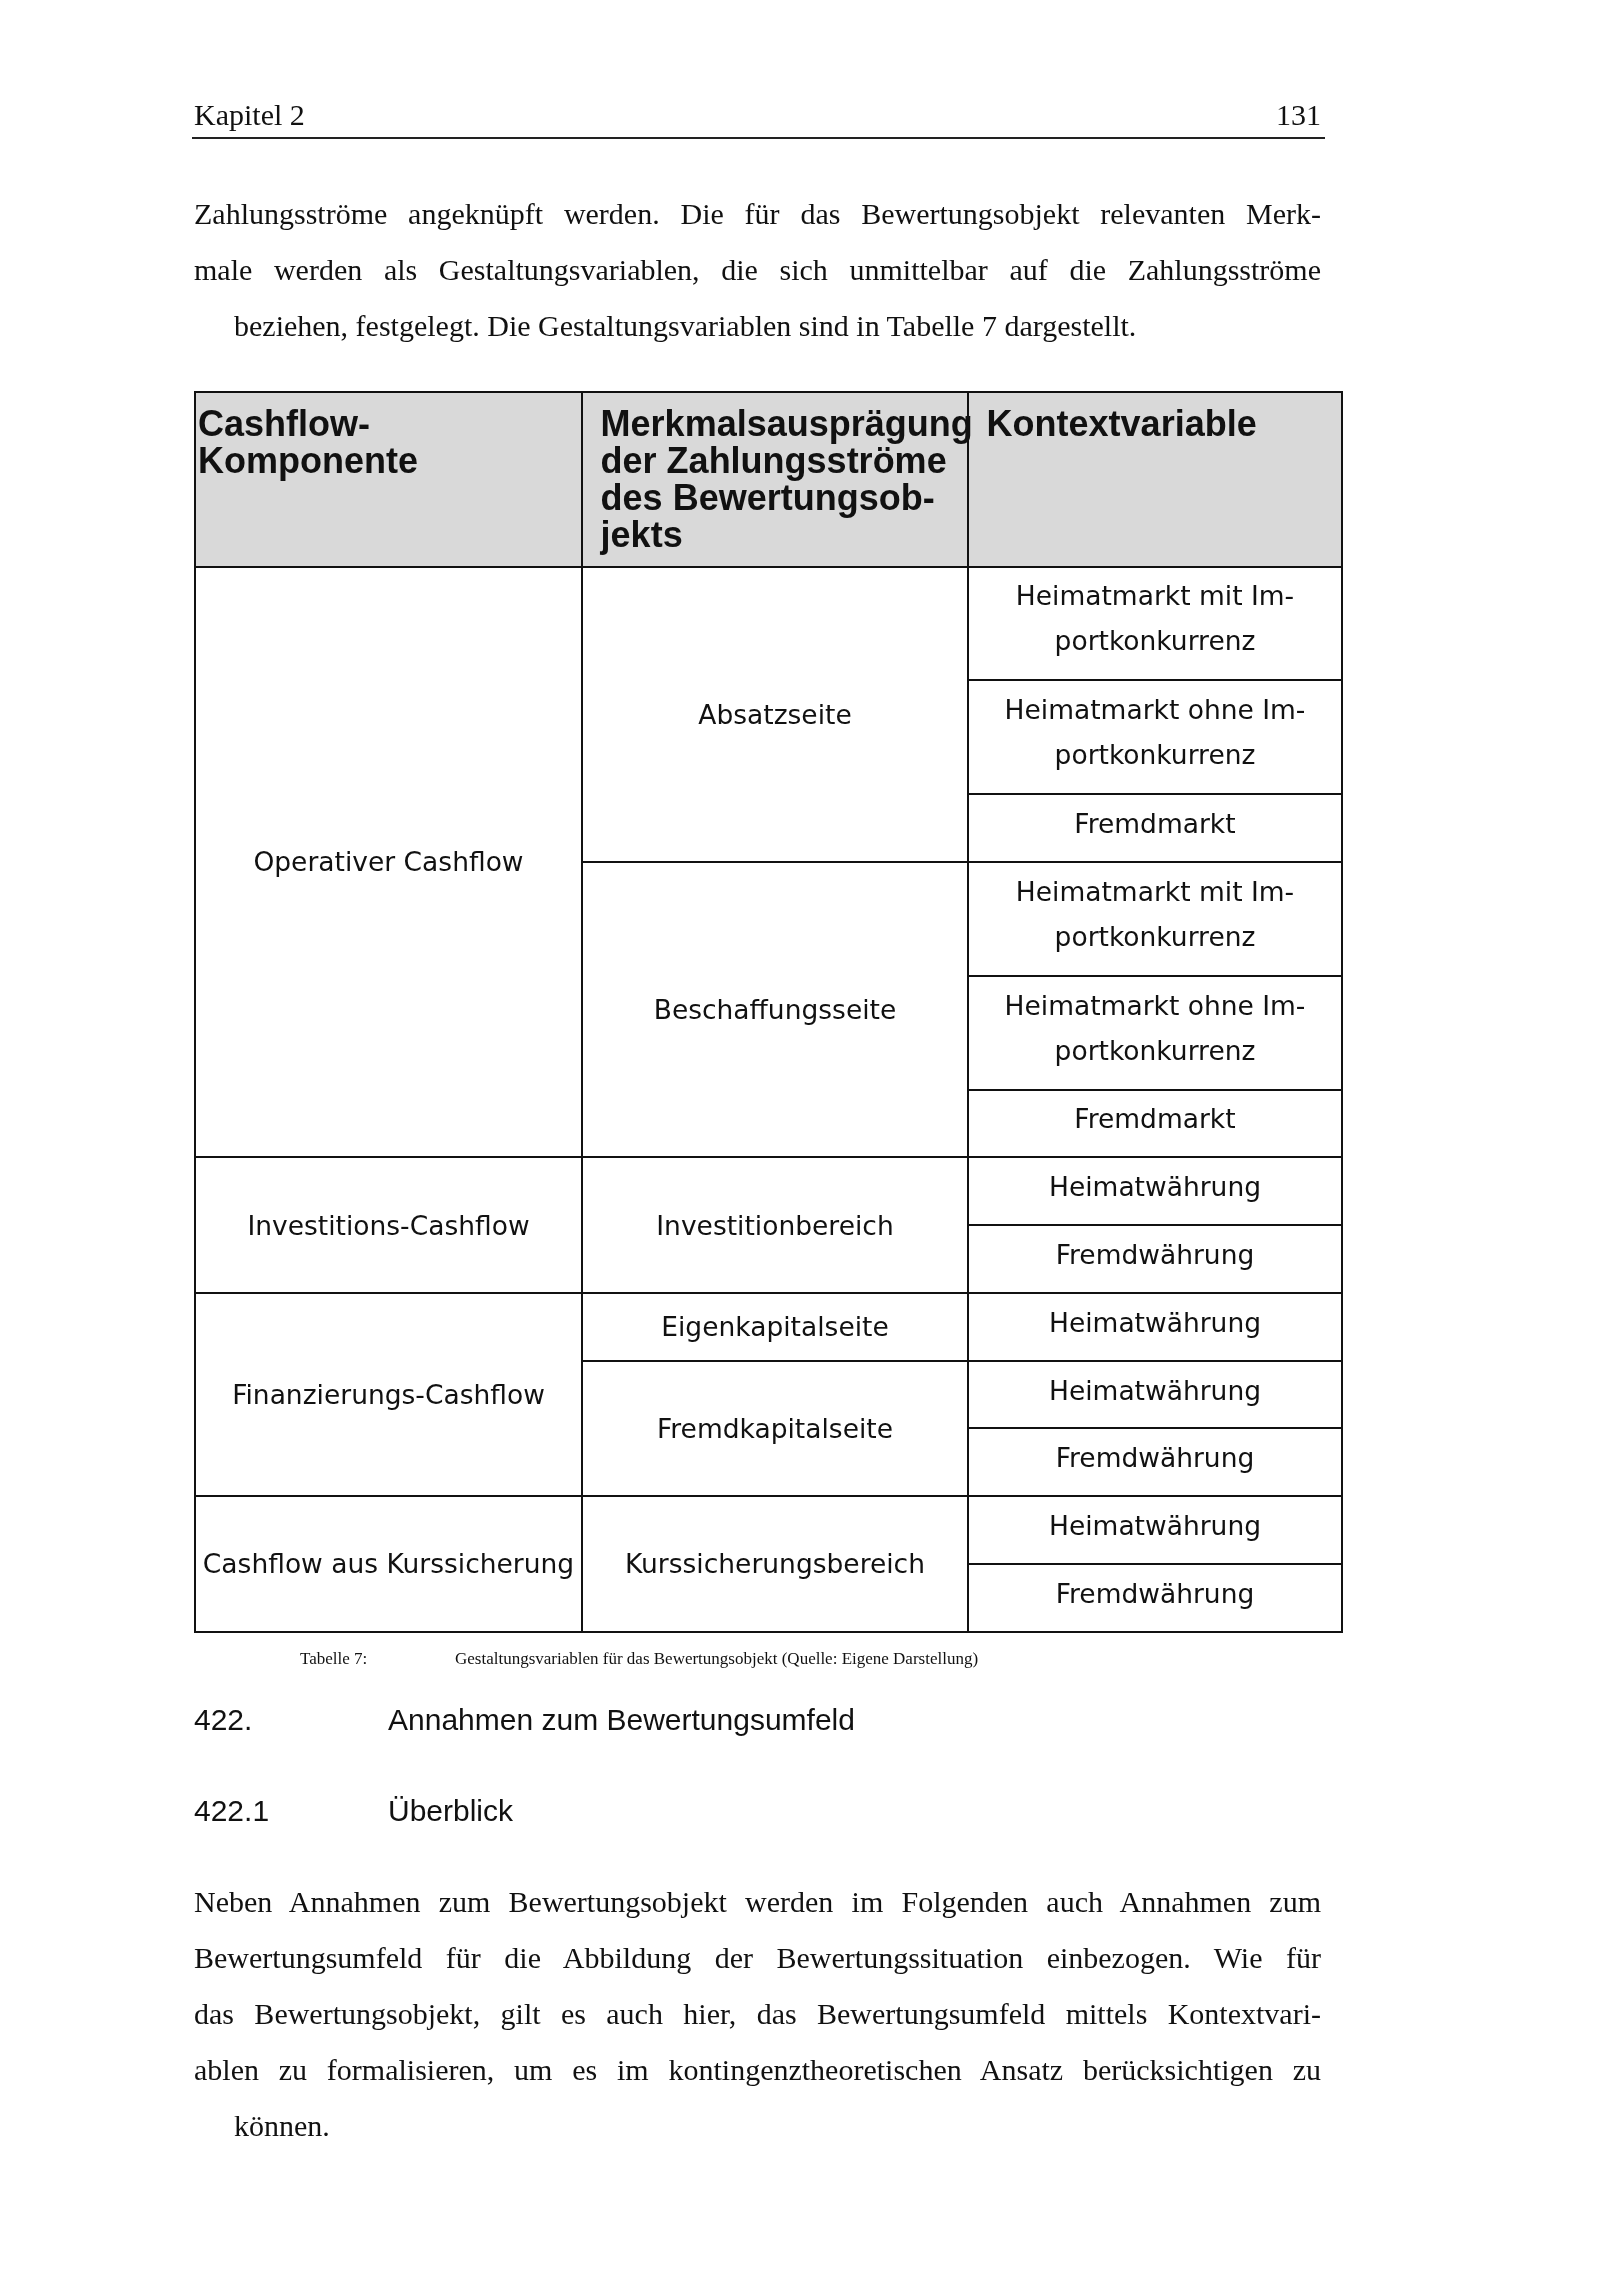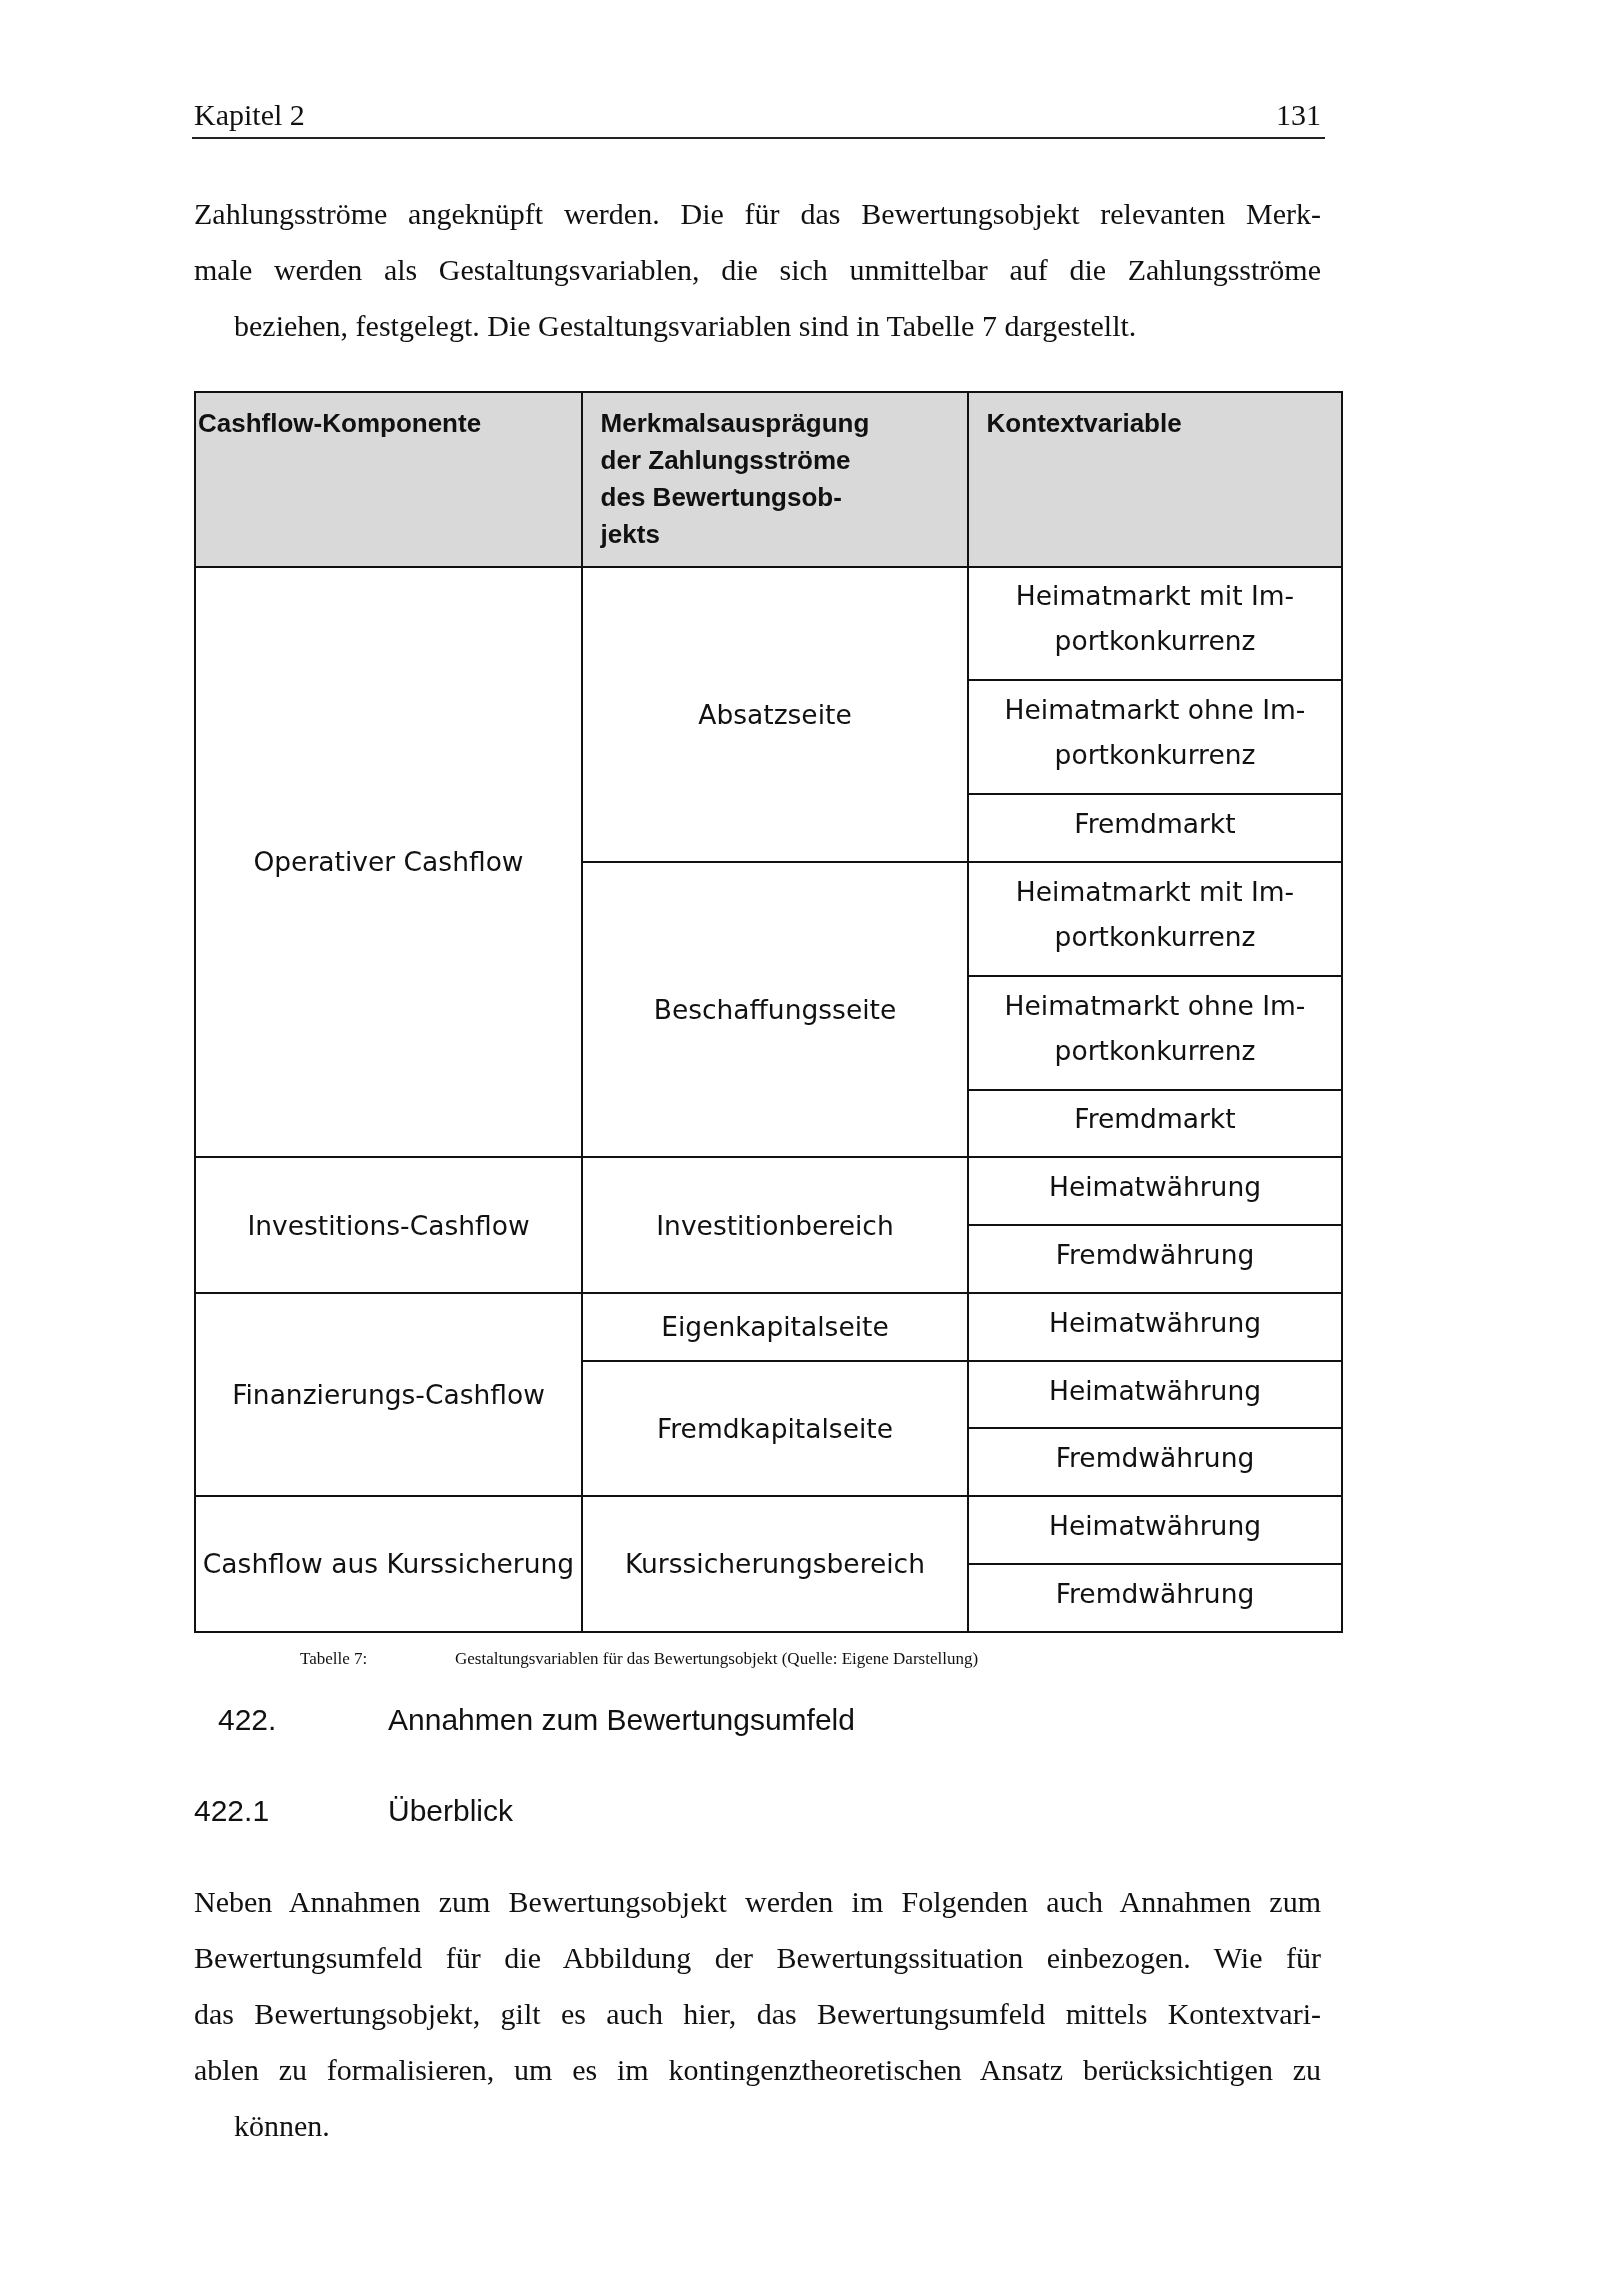--- a/index.html
+++ b/index.html
@@ -8,21 +8,21 @@
   #header { position:absolute; left:192px; top:94px; width:1133px; height:43px; border-bottom:2px solid #222; }
   #header .left { position:absolute; left:2px; top:3.9px; font-size:30px; }
   #header .right { position:absolute; right:3.9px; top:3.9px; font-size:30px; }
   .para { position:absolute; left:194px; width:1127px; font-size:30px; line-height:56px; text-align:justify; }
   .para .line { display:block; height:56px; white-space:nowrap; text-align-last:justify; }
   .para .line.last { text-align-last:left;margin-left:40px; }
   #p1 { top:186px; }
   #p2 { top:1874px; }
   table#t7 { position:absolute; left:194px; top:391px; width:1148px; border-collapse:collapse; table-layout:fixed; }
   #t7 td, #t7 th { border:2.9px solid #111; padding:0; }
-  #t7 th { background:#d9d9d9; font-family:"Liberation Sans", sans-serif; font-weight:bold; font-size:26px; line-height:37px; text-align:left; vertical-align:top; padding:11.8px 17.6px 7.8px 17.6px; height:153px; }
+  #t7 th { background:#d9d9d9; font-family:"Liberation Sans", sans-serif; font-weight:bold; font-size:36px; line-height:37px; text-align:left; vertical-align:top; padding:11.8px 17.6px 7.8px 17.6px; height:153px; }
   #t7 th.c1 { padding-left:2px; }
   #t7 td { font-family:"DejaVu Sans", sans-serif; font-size:26.5px; line-height:45px; }
   #t7 td.center { text-align:center; vertical-align:middle; }
   #t7 td.ctx { text-align:center; vertical-align:top; padding:5.9px 17.6px 3.9px 17.6px; }
   .caption { position:absolute; top:1649px; font-size:17px; font-family:"Liberation Serif", serif; }
   .heading { position:absolute; font-family:"Liberation Sans", sans-serif; font-size:30px; }
 </style>
 </head>
 <body>
 
@@ -134,21 +134,21 @@
         <td class="ctx" style="height: 56px;">
           <div>Fremdwährung</div>
         </td>
       </tr>
     </tbody>
 </table>
 
 <div class="caption" style="left:300px;">Tabelle 7:</div>
 <div class="caption" style="left:455px;">Gestaltungsvariablen für das Bewertungsobjekt (Quelle: Eigene Darstellung)</div>
 
-<div class="heading" style="left:194px; top:1703px;margin-left:24px;">422.</div>
+<div class="heading" style="left:194px; top:1703px;">422.</div>
 <div class="heading" style="left:388px; top:1703px;">Annahmen zum Bewertungsumfeld</div>
 <div class="heading" style="left:194px; top:1794px;">422.1</div>
 <div class="heading" style="left:388px; top:1794px;">Überblick</div>
 
 <div id="p2" class="para serif">
   <span class="line">Neben Annahmen zum Bewertungsobjekt werden im Folgenden auch Annahmen zum</span>
   <span class="line">Bewertungsumfeld für die Abbildung der Bewertungssituation einbezogen. Wie für</span>
   <span class="line">das Bewertungsobjekt, gilt es auch hier, das Bewertungsumfeld mittels Kontextvari-</span>
   <span class="line">ablen zu formalisieren, um es im kontingenztheoretischen Ansatz berücksichtigen zu</span>
   <span class="line last">können.</span>

